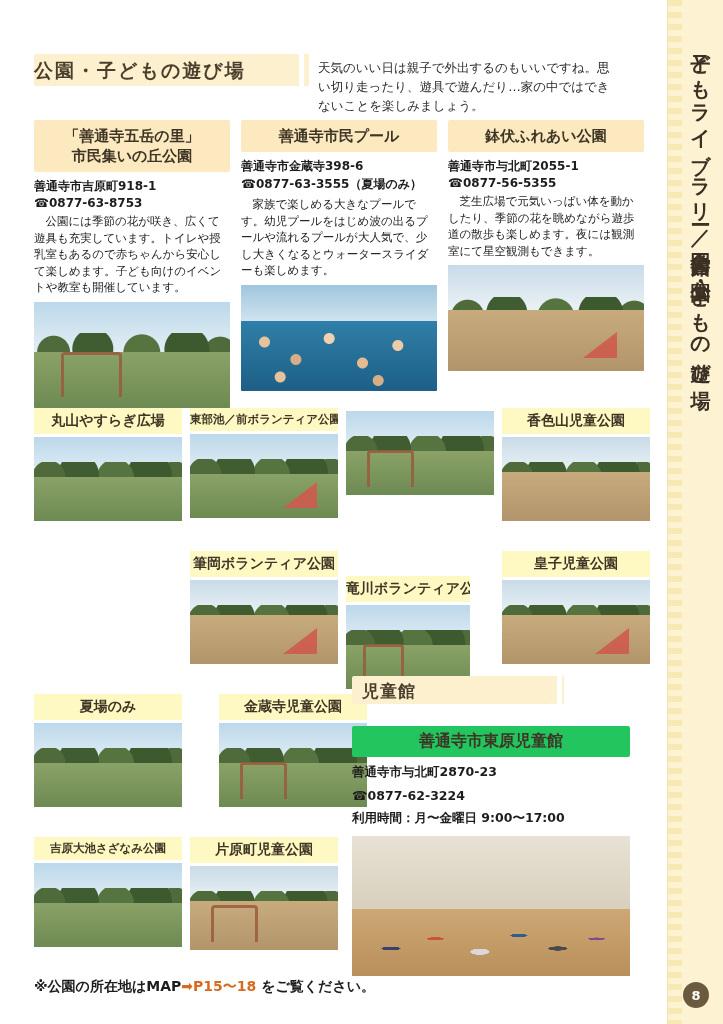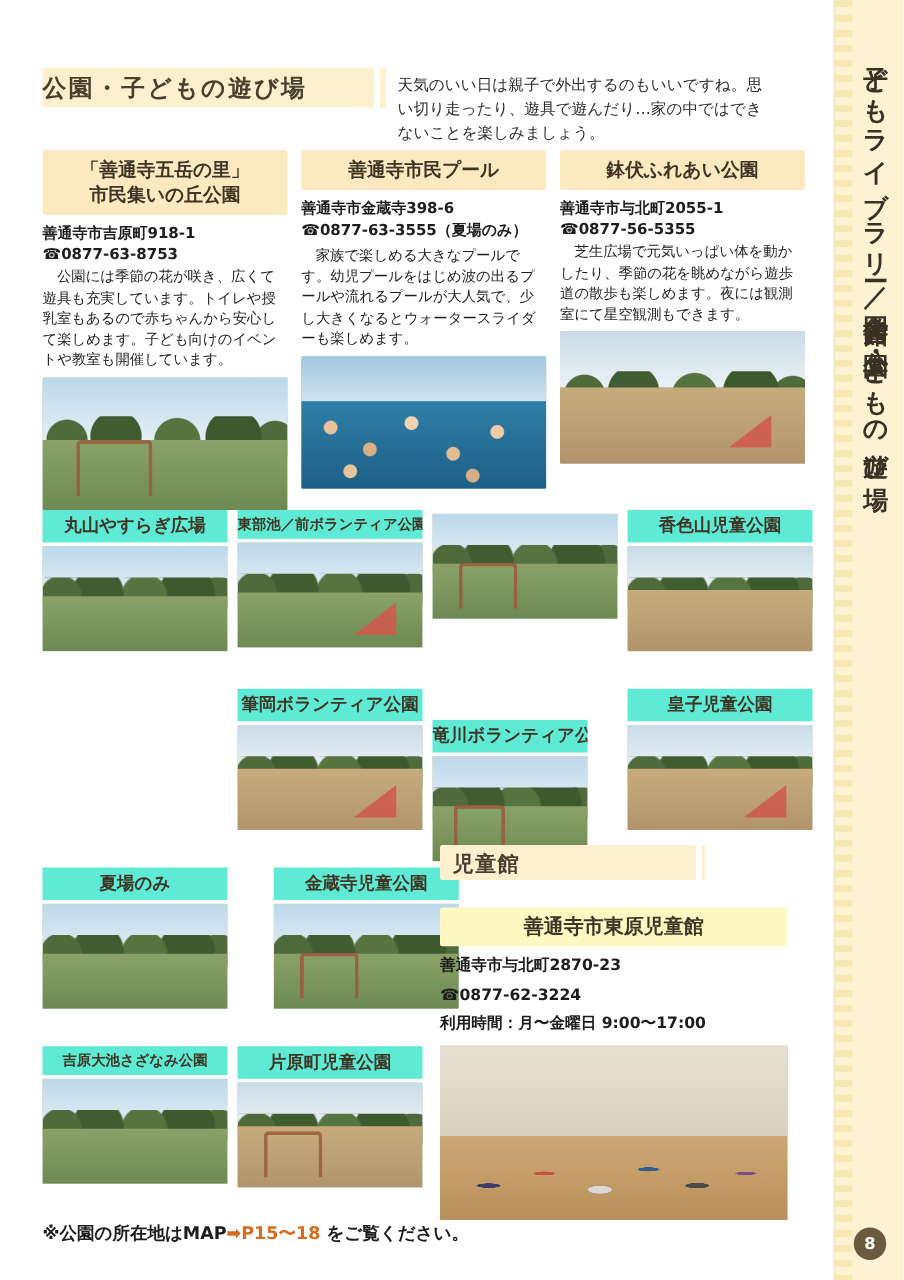--- a/index.html
+++ b/index.html
@@ -70,41 +70,41 @@
   }
   .card .addr{font-size:12px;color:#1d1d1d;margin-top:6px;line-height:17px;font-weight:bold;}
   .card .tel{font-size:12px;color:#1d1d1d;margin-top:1px;font-weight:bold;}
   .card .desc{font-size:11.5px;color:#1d1d1d;line-height:16.5px;margin-top:3px;text-indent:1em;}
   .card .photo{margin-top:6px;width:100%;height:106px;border-radius:1px;}
 
   
   .tile{position:absolute;}
   .tile .cap{
     width:100%;box-sizing:border-box;
-    background:#5eead4;color:#3e3525;font-weight:bold;
+    background:#fef9c3;color:#3e3525;font-weight:bold;
     text-align:center;font-size:14px;padding:4px 0;letter-spacing:0px;
     white-space:nowrap;overflow:hidden;
   }
   .tile .cap.small{font-size:11.5px;}
   .tile .img{width:100%;height:84px;margin-top:3px;}
 
   
   .jido-band{
     position:absolute;left:352px;top:676px;width:200px;height:28px;
     background:#fdf0cf;border-radius:2px;
   }
   .jido-band:after{
     content:"";position:absolute;right:-12px;top:0;width:22px;height:100%;
     background:repeating-linear-gradient(90deg,#fdf0cf 0 5px,transparent 5px 10px);
   }
   .jido-title{position:absolute;left:362px;top:680px;font-size:17px;font-weight:bold;color:#4a3f2c;letter-spacing:1px;}
 
   .jido-card{position:absolute;left:352px;top:726px;width:278px;}
   .jido-card .ttl{
-    background:#fef9c3;color:#3e3525;font-weight:bold;font-size:16px;
+    background:#22c55e;color:#3e3525;font-weight:bold;font-size:16px;
     text-align:center;padding:5px 0;border-radius:2px;
   }
   .jido-card .line{font-size:12.5px;color:#1d1d1d;margin-top:7px;font-weight:bold;}
   .jido-card .photo{margin-top:9px;width:100%;height:140px;}
 
   .footnote{
     position:absolute;left:34px;top:978px;font-size:14px;color:#1d1d1d;font-weight:bold;
   }
   .footnote .arrow{color:#d66a1e;}
 

